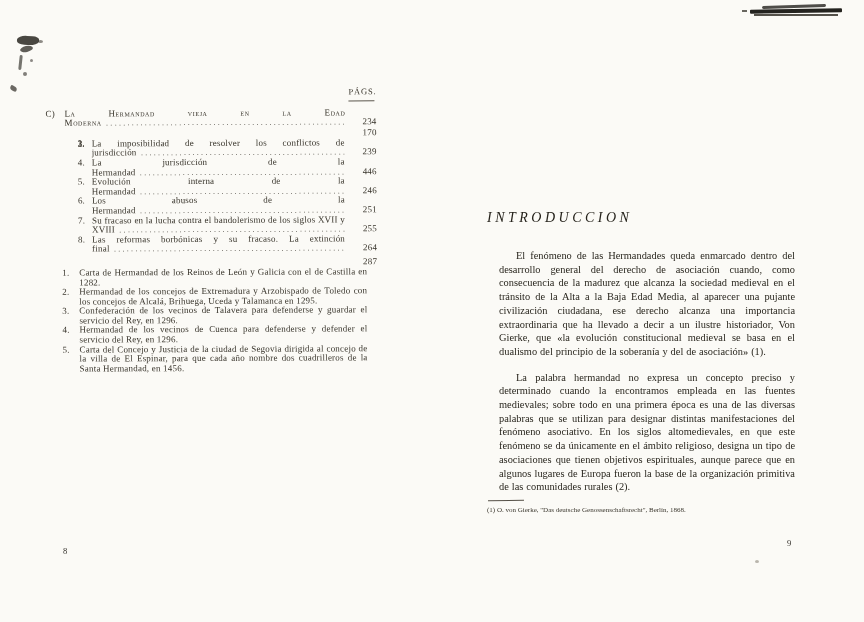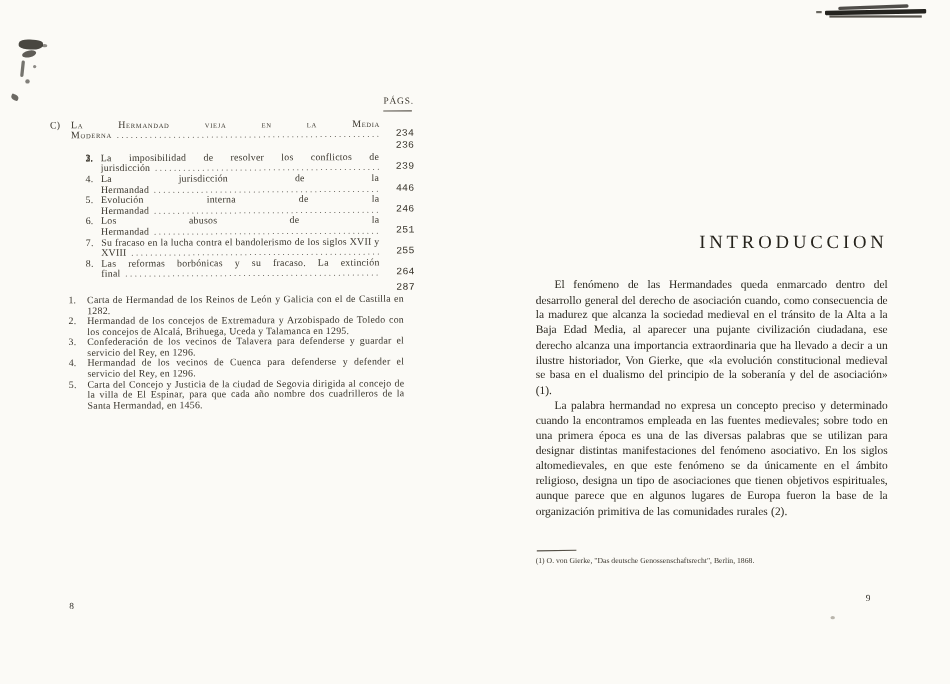--- a/index.html
+++ b/index.html
@@ -26,40 +26,40 @@
 
   
   .left-page{ position:absolute; left:45px; top:88px; width:332px; color:var(--ink-soft);
               font-size:9px; line-height:9.6px; letter-spacing:.2px; transform:rotate(-0.25deg); }
   .pags{ text-align:right; font-size:8.5px; letter-spacing:.8px; }
   .pags-rule{ width:26px; margin:3px 2px 0 auto; border-top:1px solid #5c574e; }
   .row{ position:relative; }
   .tb{ overflow:hidden; text-align:justify; }
   .lead::after{ content:"\00a0.........................................................................................................................";
                 letter-spacing:2.3px; font-size:8px; color:#4e4a42; }
-  .page{ position:absolute; right:0; bottom:0; background:var(--paper); padding-left:5px; font-size:9px;font-family:Liberation Mono, monospace; }
+  .page{ position:absolute; right:0; bottom:0; background:var(--paper); padding-left:5px; font-size:9px; }
   .sec-row{ margin-top:7px; }
   .sec-label{ position:absolute; left:1px; top:0; }
   .sec-row .tb{ margin-left:20px; margin-right:31px; }
   .smallcaps{ font-variant:small-caps; letter-spacing:.6px; }
   .toc-items{ margin-top:11px; margin-left:33px; }
   .toc-row .num{ position:absolute; left:0; top:0; }
   .toc-row .tb{ margin-left:14px; margin-right:32px; }
   .ap-row{ margin-top:14px; }
   .ap-row .tb{ margin-right:31px; }
   .ap-title{ letter-spacing:1.2px; }
   .ap-items{ margin-top:13px; margin-left:17px; }
   .ap-item{ position:relative; }
   .ap-item .num{ position:absolute; left:0; top:0; }
   .ap-item .txt{ margin-left:17px; margin-right:10px; text-align:justify; }
 
   
   .right-page{ position:absolute; left:487px; top:210px; width:320px; color:#29261e; }
-  .intro-title{ text-align:right; font-size:17px; letter-spacing:3.5px; color:#26231c; margin-bottom:23px; }
-  .right-page p{ margin:0; font-size:10.4px; line-height:13.7px; text-align:justify; text-indent:17px; word-spacing:.4px; }
+  .intro-title{ text-align:left; font-size:14px; letter-spacing:3.5px; color:#26231c; margin-bottom:23px;font-style:italic; }
+  .right-page p{ margin:12px; font-size:10.4px; line-height:13.7px; text-align:justify; text-indent:17px; word-spacing:.4px; }
   .footnotes{ position:absolute; left:487px; top:500px; width:336px; color:#3b372e; }
   .fn-rule{ width:36px; border-top:1.2px solid #555047; margin:0 0 5px 1px; transform:rotate(-1deg); }
   .fn{ font-size:7px; line-height:8.8px; padding-left:13px; text-indent:-13px; }
 
   .pageno{ position:absolute; font-size:8.5px; color:#33302a; }
   .pageno-left{ left:63px; top:546px; }
   .pageno-right{ left:787px; top:538px; }
 </style>
 </head>
 <body>
@@ -82,32 +82,32 @@
       <span class="b4"></span>
   </div>
   <div class="speck"></div>
 
   <div class="left-page">
     <div class="pags">PÁGS.</div>
     <div class="pags-rule"></div>
 
     <div class="row sec-row">
       <span class="sec-label">C)</span>
-      <div class="tb"><span class="lead smallcaps">La Hermandad vieja en la Media Moderna</span></div>
+      <div class="tb"><span class="lead smallcaps">La Hermandad vieja en la Edad Moderna</span></div>
       <span class="page">234</span>
     </div>
 
     <div class="toc-items">
       <div class="row toc-row">
         <span class="num">1.</span>
         <span class="page">234</span>
       </div>
       <div class="row toc-row">
         <span class="num">2.</span>
-        <span class="page">236</span>
+        <span class="page">170</span>
       </div>
       <div class="row toc-row">
         <span class="num">3.</span>
         <div class="tb"><span class="lead">La imposibilidad de resolver los conflictos de jurisdicción</span></div>
         <span class="page">239</span>
       </div>
       <div class="row toc-row">
         <span class="num">4.</span>
         <div class="tb"><span class="lead">La jurisdicción de la Hermandad</span></div>
         <span class="page">446</span>

